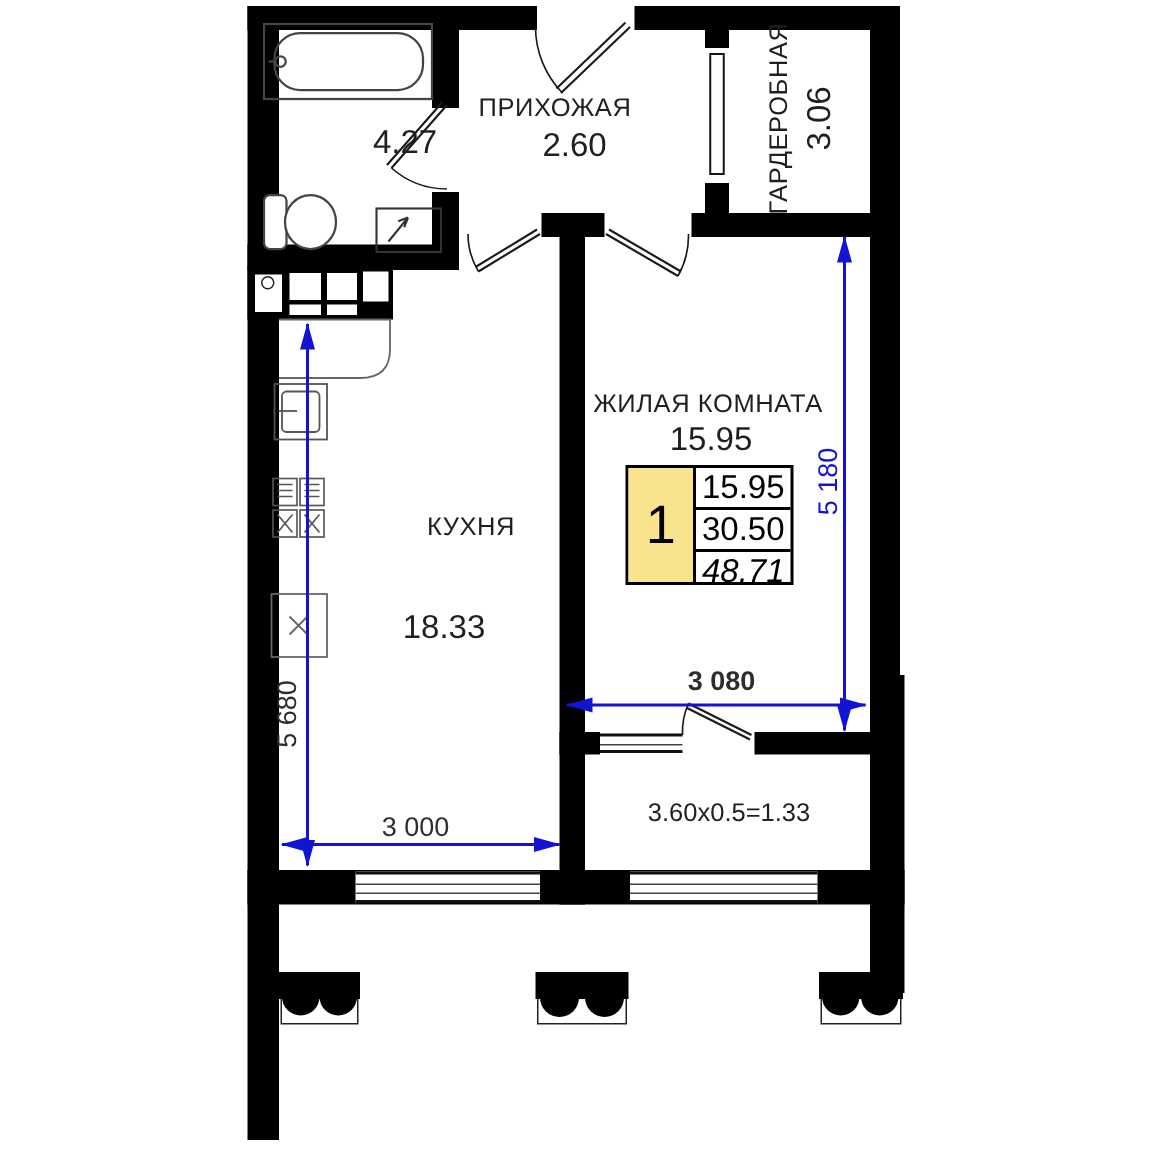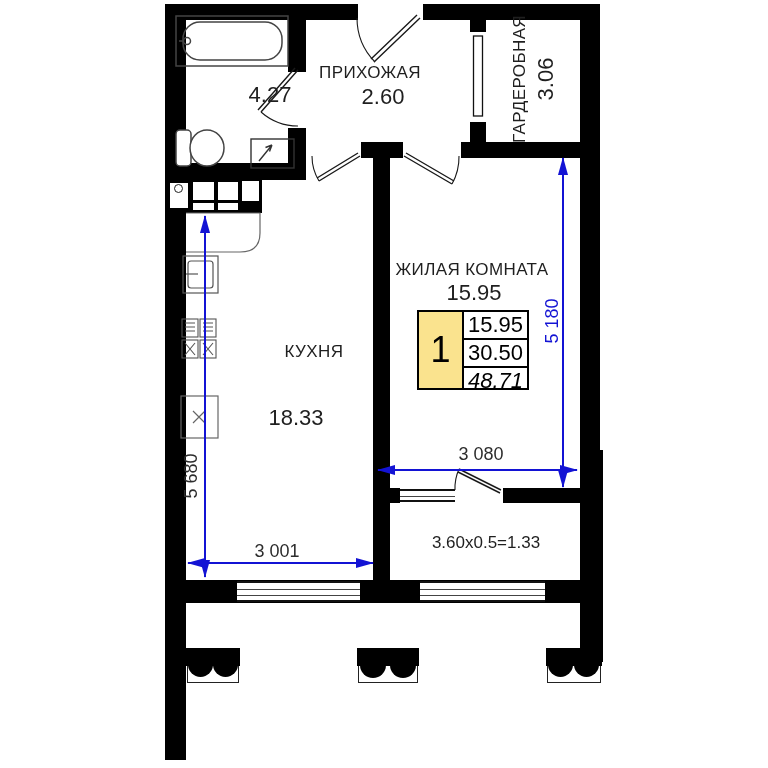--- a/index.html
+++ b/index.html
@@ -198,23 +198,23 @@
 
   <div class="lbl name" style="left:296px;top:351px;padding-left:36px;">КУХНЯ</div>
   <div class="lbl num" style="left:296px;top:376px;margin-top:42px;">18.33</div>
 
   <div class="lbl name" style="left:472px;top:269px;">ЖИЛАЯ КОМНАТА</div>
   <div class="lbl num" style="left:474px;top:293px;">15.95</div>
 
   <div class="lbl formula" style="left:486px;top:542px;">3.60x0.5=1.33</div>
 
   <div class="lbl dimlbl rot" style="left:191px;top:476px;">5 680</div>
-  <div class="lbl dimlbl" style="left:277px;top:551px;">3 001</div>
+  <div class="lbl dimlbl" style="left:277px;top:551px;">3 000</div>
   <div class="lbl dimlbl blue rot" style="left:552px;top:321px;">5 180</div>
-  <div class="lbl dimlbl" style="left:481px;top:454px;">3 080</div>
+  <div class="lbl dimlbl" style="left:481px;top:454px;font-weight:bold;">3 080</div>
 
   <div class="itab">
     <div class="big">1</div>
     <div class="rows">
       <div class="cell">15.95</div>
       <div class="cell">30.50</div>
       <div class="cell">48.71</div>
     </div>
   </div>
 

